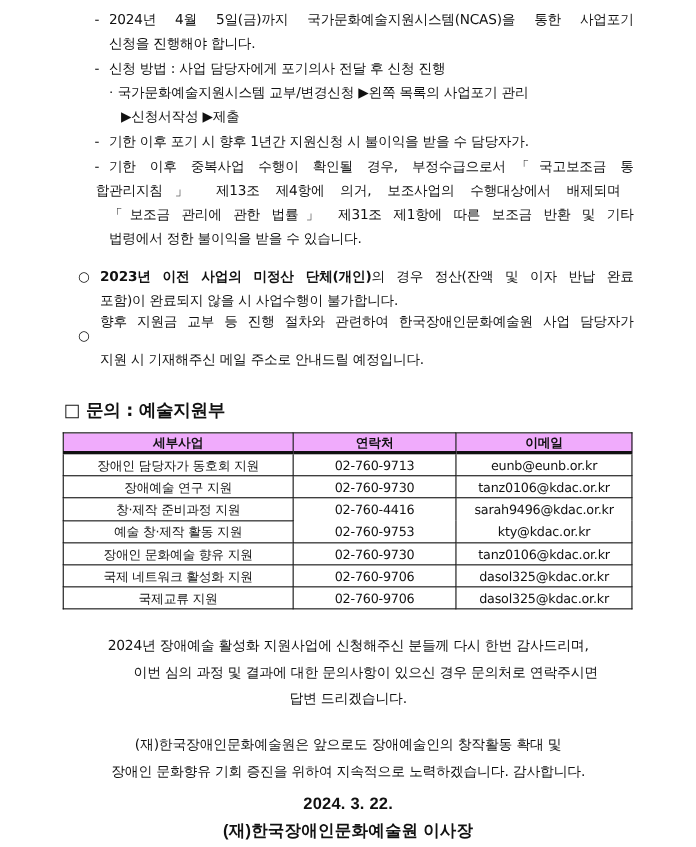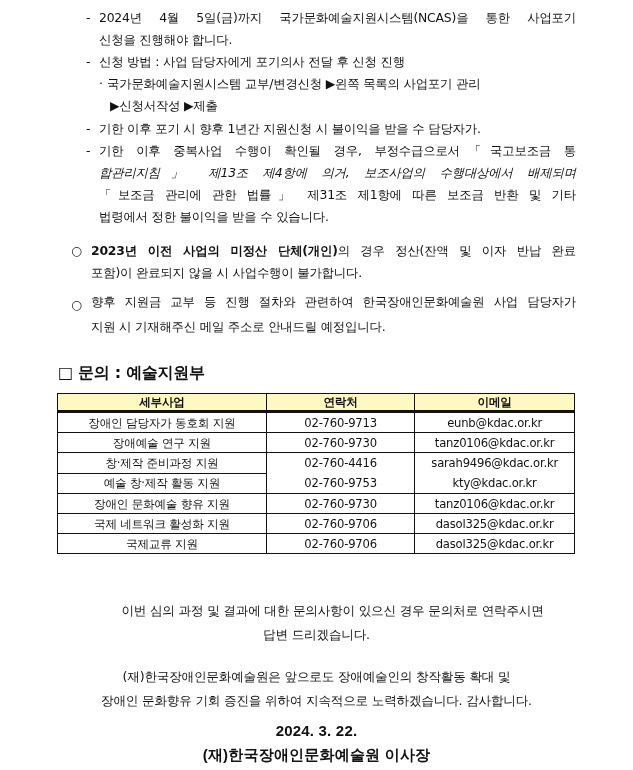--- a/index.html
+++ b/index.html
@@ -21,21 +21,21 @@
     line-height: 22px; letter-spacing: -0.3px;
   }
   table.contact {
     position: absolute; left: 57px; top: 393px; width: 518px;
     border-collapse: collapse; font-size: 11.6px; letter-spacing: -0.2px;
   }
   table.contact th, table.contact td {
     border: 1px solid #111; padding: 0; text-align: center; height: 19px; line-height: 18px;
   }
   table.contact th {
-    background: #fef9c3; font-weight: bold; border-bottom: 3px solid #111; height: 16px; line-height: 16px; text-align: center;
+    background: #f0abfc; font-weight: bold; border-bottom: 3px solid #111; height: 16px; line-height: 16px; text-align: center;
   }
   table.contact td.col1 { width: 222px; }
   table.contact td.col2 { width: 156px; }
   table.contact td.col3 { width: 161px; }
   .stack span { display: block; line-height: 20px; }
   .closing { font-size: 12.6px; line-height: 21px; }
   .sign { position: absolute; left: 0; width: 633px; text-align: center; font-weight: bold;
           font-family: Liberation Sans, sans-serif; font-size: 15px; letter-spacing: 0.2px; }
 </style>
 </head>
@@ -51,47 +51,47 @@
   <span class="line" style="left:99px; top:54px;">신청 방법 : 사업 담당자에게 포기의사 전달 후 신청 진행</span>
   <span class="line" style="left:99px; top:76px;">·</span>
   <span class="line" style="left:107px; top:76px;">국가문화예술지원시스템 교부/변경신청 ▶왼쪽 목록의 사업포기 관리</span>
   <span class="line" style="left:110px; top:98px;">▶신청서작성 ▶제출</span>
 
   <span class="line" style="left:86px; top:121px;">-</span>
   <span class="line" style="left:99px; top:121px;">기한 이후 포기 시 향후 1년간 지원신청 시 불이익을 받을 수 담당자가.</span>
 
   <span class="line" style="left:86px; top:143px;">-</span>
   <span class="line just" style="left:99px; top:143px; width:477px;">기한 이후 중복사업 수행이 확인될 경우, 부정수급으로서「국고보조금 통</span>
-  <span class="line just" style="left:99px; top:165px; width:477px;font-style:italic;">합관리지침」 제13조 제4항에 의거, 보조사업의 수행대상에서 배제되며</span>
+  <span class="line just" style="left:87px; top:165px; width:477px;">합관리지침」 제13조 제4항에 의거, 보조사업의 수행대상에서 배제되며</span>
   <span class="line just" style="left:99px; top:187px; width:477px;">「보조금 관리에 관한 법률」 제31조 제1항에 따른 보조금 반환 및 기타</span>
   <span class="line" style="left:99px; top:209px;">법령에서 정한 불이익을 받을 수 있습니다.</span>
 
   <span class="line" style="left:71px; top:243px;">○</span>
   <div class="line just" style="left:91px; top:243px; width:485px;"><span class="bold">2023년 이전 사업의 미정산 단체(개인)</span><span>의 경우 정산(잔액 및 이자 반납 완료</span></div>
   <span class="line" style="left:91px; top:265px;">포함)이 완료되지 않을 시 사업수행이 불가합니다.</span>
 
   <span class="line" style="left:71px; top:297px;">○</span>
-  <span class="line just" style="left:91px; top:294px; width:485px;">향후 지원금 교부 등 진행 절차와 관련하여 한국장애인문화예술원 사업 담당자가</span>
+  <span class="line just" style="left:91px; top:284px; width:485px;">향후 지원금 교부 등 진행 절차와 관련하여 한국장애인문화예술원 사업 담당자가</span>
   <span class="line" style="left:91px; top:319px;">지원 시 기재해주신 메일 주소로 안내드릴 예정입니다.</span>
 
   <div class="section-title">□ 문의 : 예술지원부</div>
 
   <table class="contact">
     <thead>
       <tr>
         <th>세부사업</th>
         <th>연락처</th>
         <th>이메일</th>
       </tr>
     </thead>
     <tbody>
       <tr>
         <td class="col1">장애인 담당자가 동호회 지원</td>
         <td class="col2">02-760-9713</td>
-        <td class="col3">eunb@kdac.or.kr</td>
+        <td class="col3">eunb@eunb.or.kr</td>
       </tr>
       <tr>
         <td class="col1">장애예술 연구 지원</td>
         <td class="col2">02-760-9730</td>
         <td class="col3">tanz0106@kdac.or.kr</td>
       </tr>
       <tr>
         <td class="col1">창·제작 준비과정 지원</td>
         <td class="col2 stack" rowspan="2">
           <span>02-760-4416</span>
@@ -116,20 +116,21 @@
         <td class="col3">dasol325@kdac.or.kr</td>
       </tr>
       <tr>
         <td class="col1">국제교류 지원</td>
         <td class="col2">02-760-9706</td>
         <td class="col3">dasol325@kdac.or.kr</td>
       </tr>
     </tbody>
   </table>
 
+  <div class="line center closing" style="top:576px;">2024년 장애예술 활성화 지원사업에 신청해주신 분들께 다시 한번 감사드리며,</div>
   <div class="line center closing" style="top:600px;padding-left:16px;">이번 심의 과정 및 결과에 대한 문의사항이 있으신 경우 문의처로 연락주시면</div>
   <div class="line center closing" style="top:624px;text-align:center;">답변 드리겠습니다.</div>
 
   <div class="line center closing" style="top:666px;">(재)한국장애인문화예술원은 앞으로도 장애예술인의 창작활동 확대 및</div>
   <div class="line center closing" style="top:690px;">장애인 문화향유 기회 증진을 위하여 지속적으로 노력하겠습니다. 감사합니다.</div>
 
   <div class="sign" style="top:722px;">2024. 3. 22.</div>
   <div class="sign" style="top:746px;">(재)한국장애인문화예술원 이사장</div>
 </div>
 

